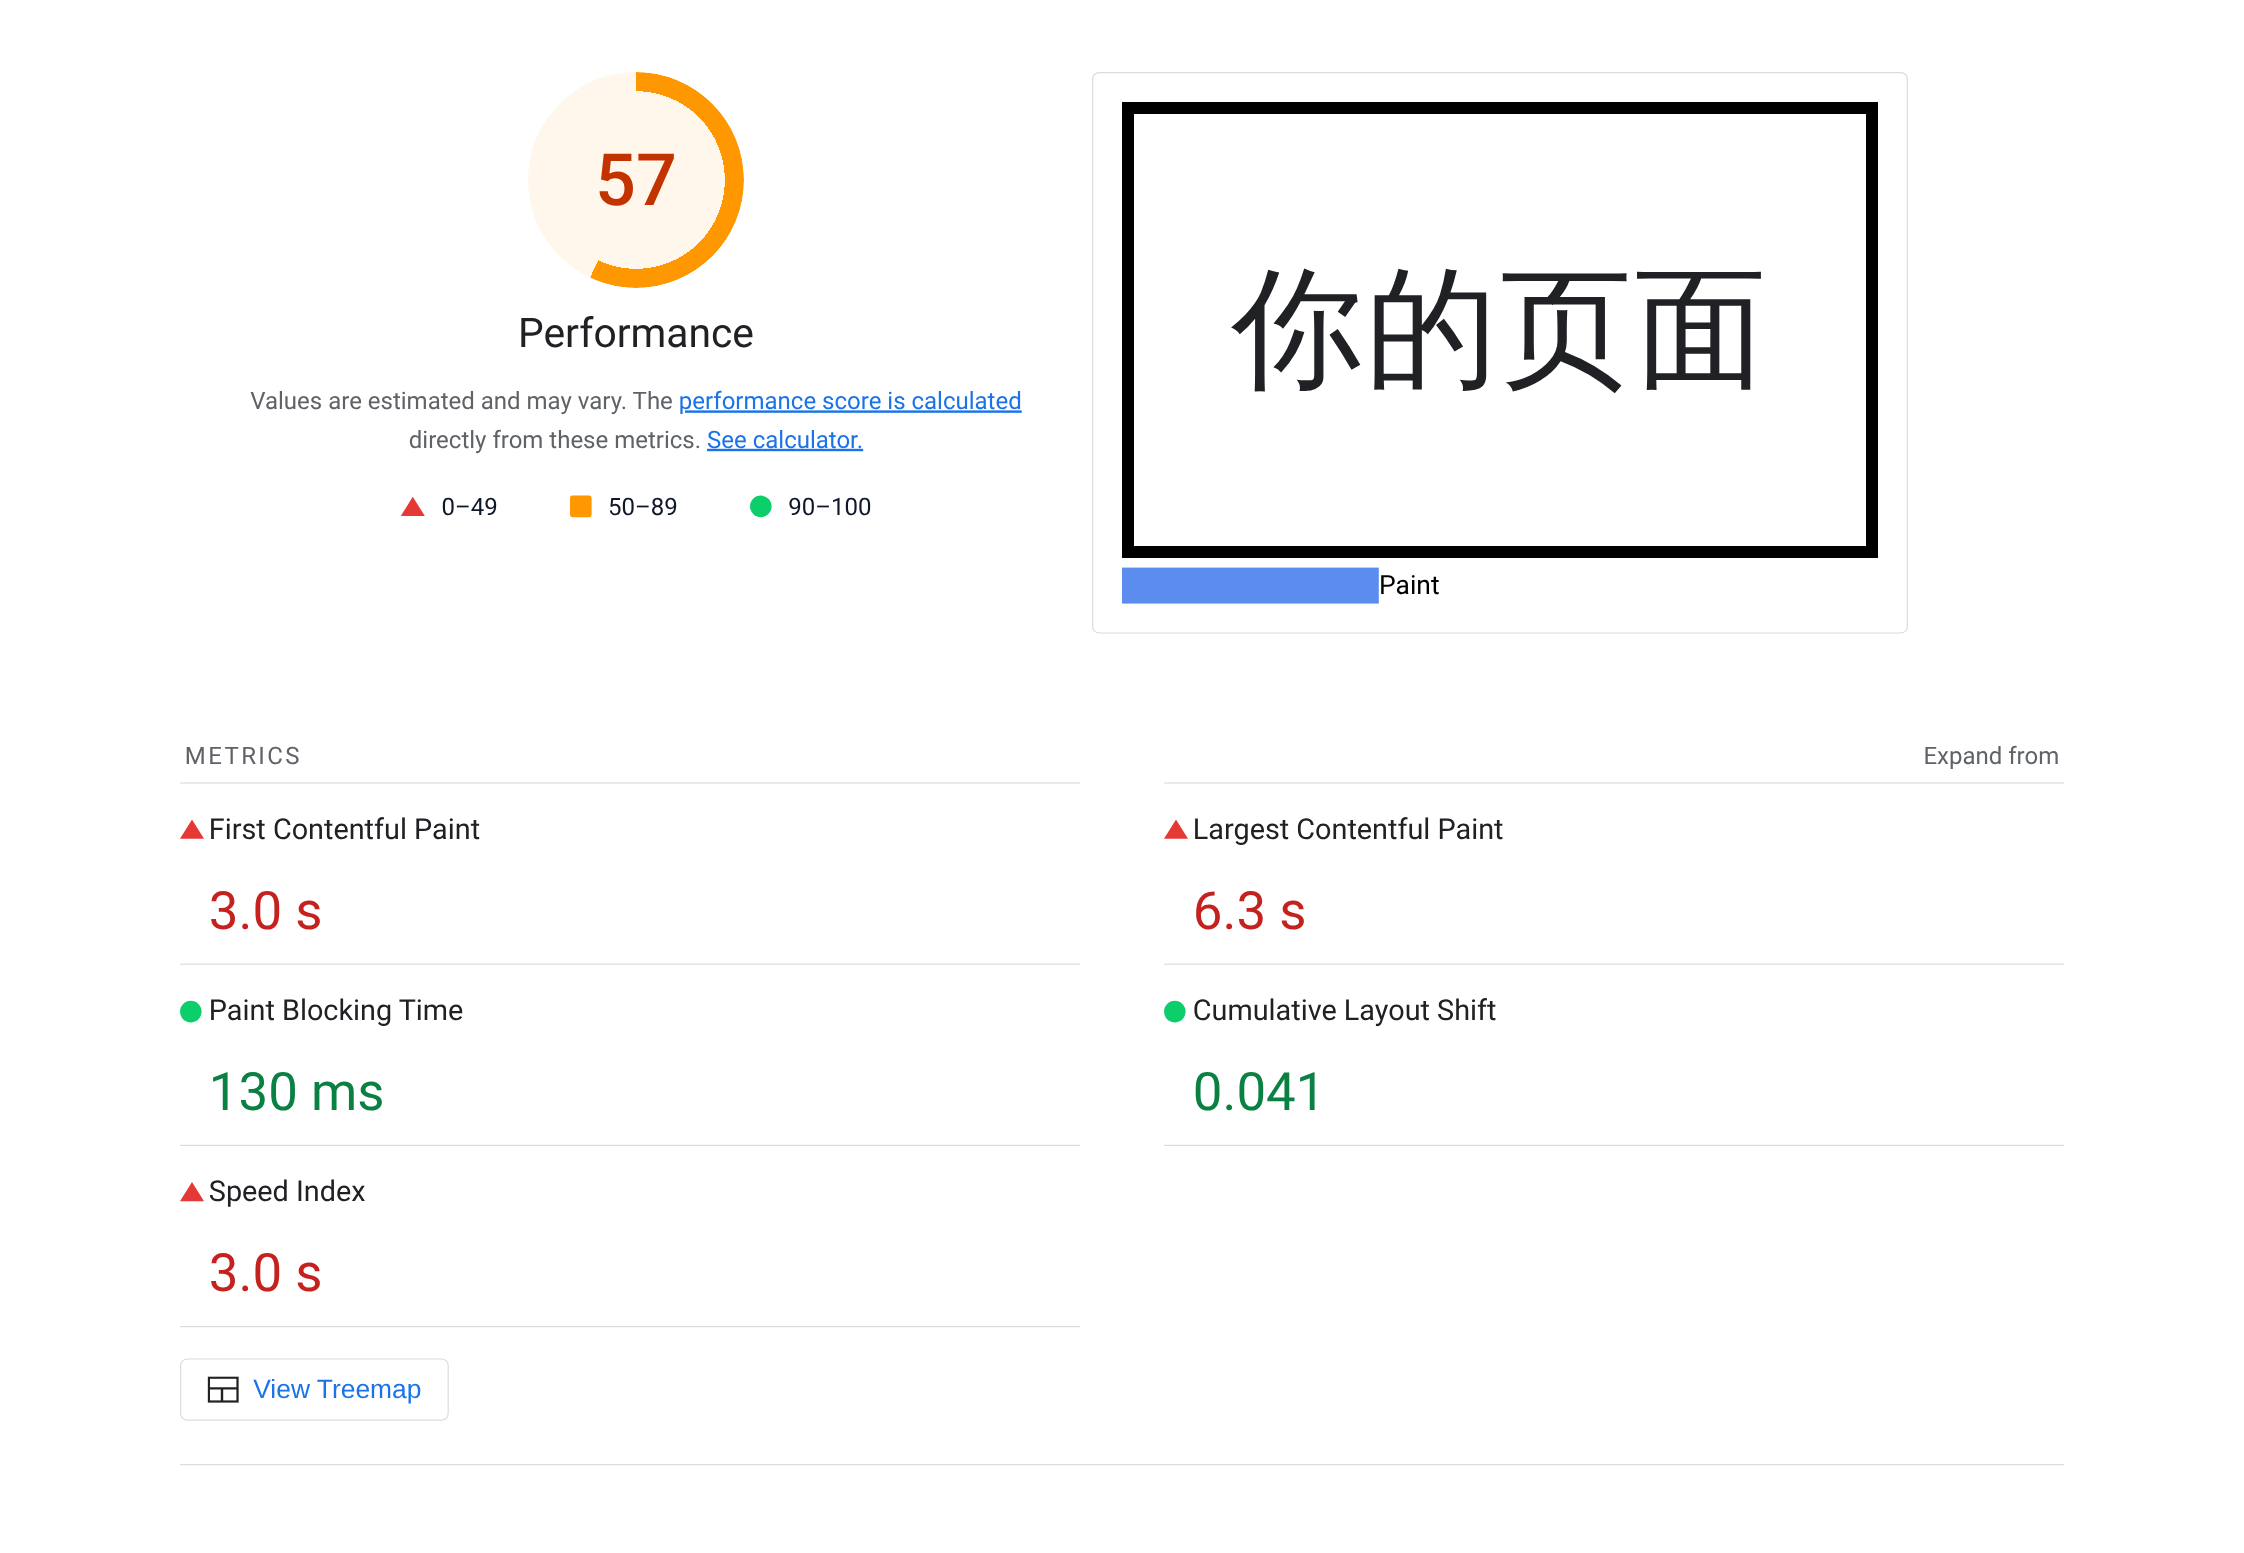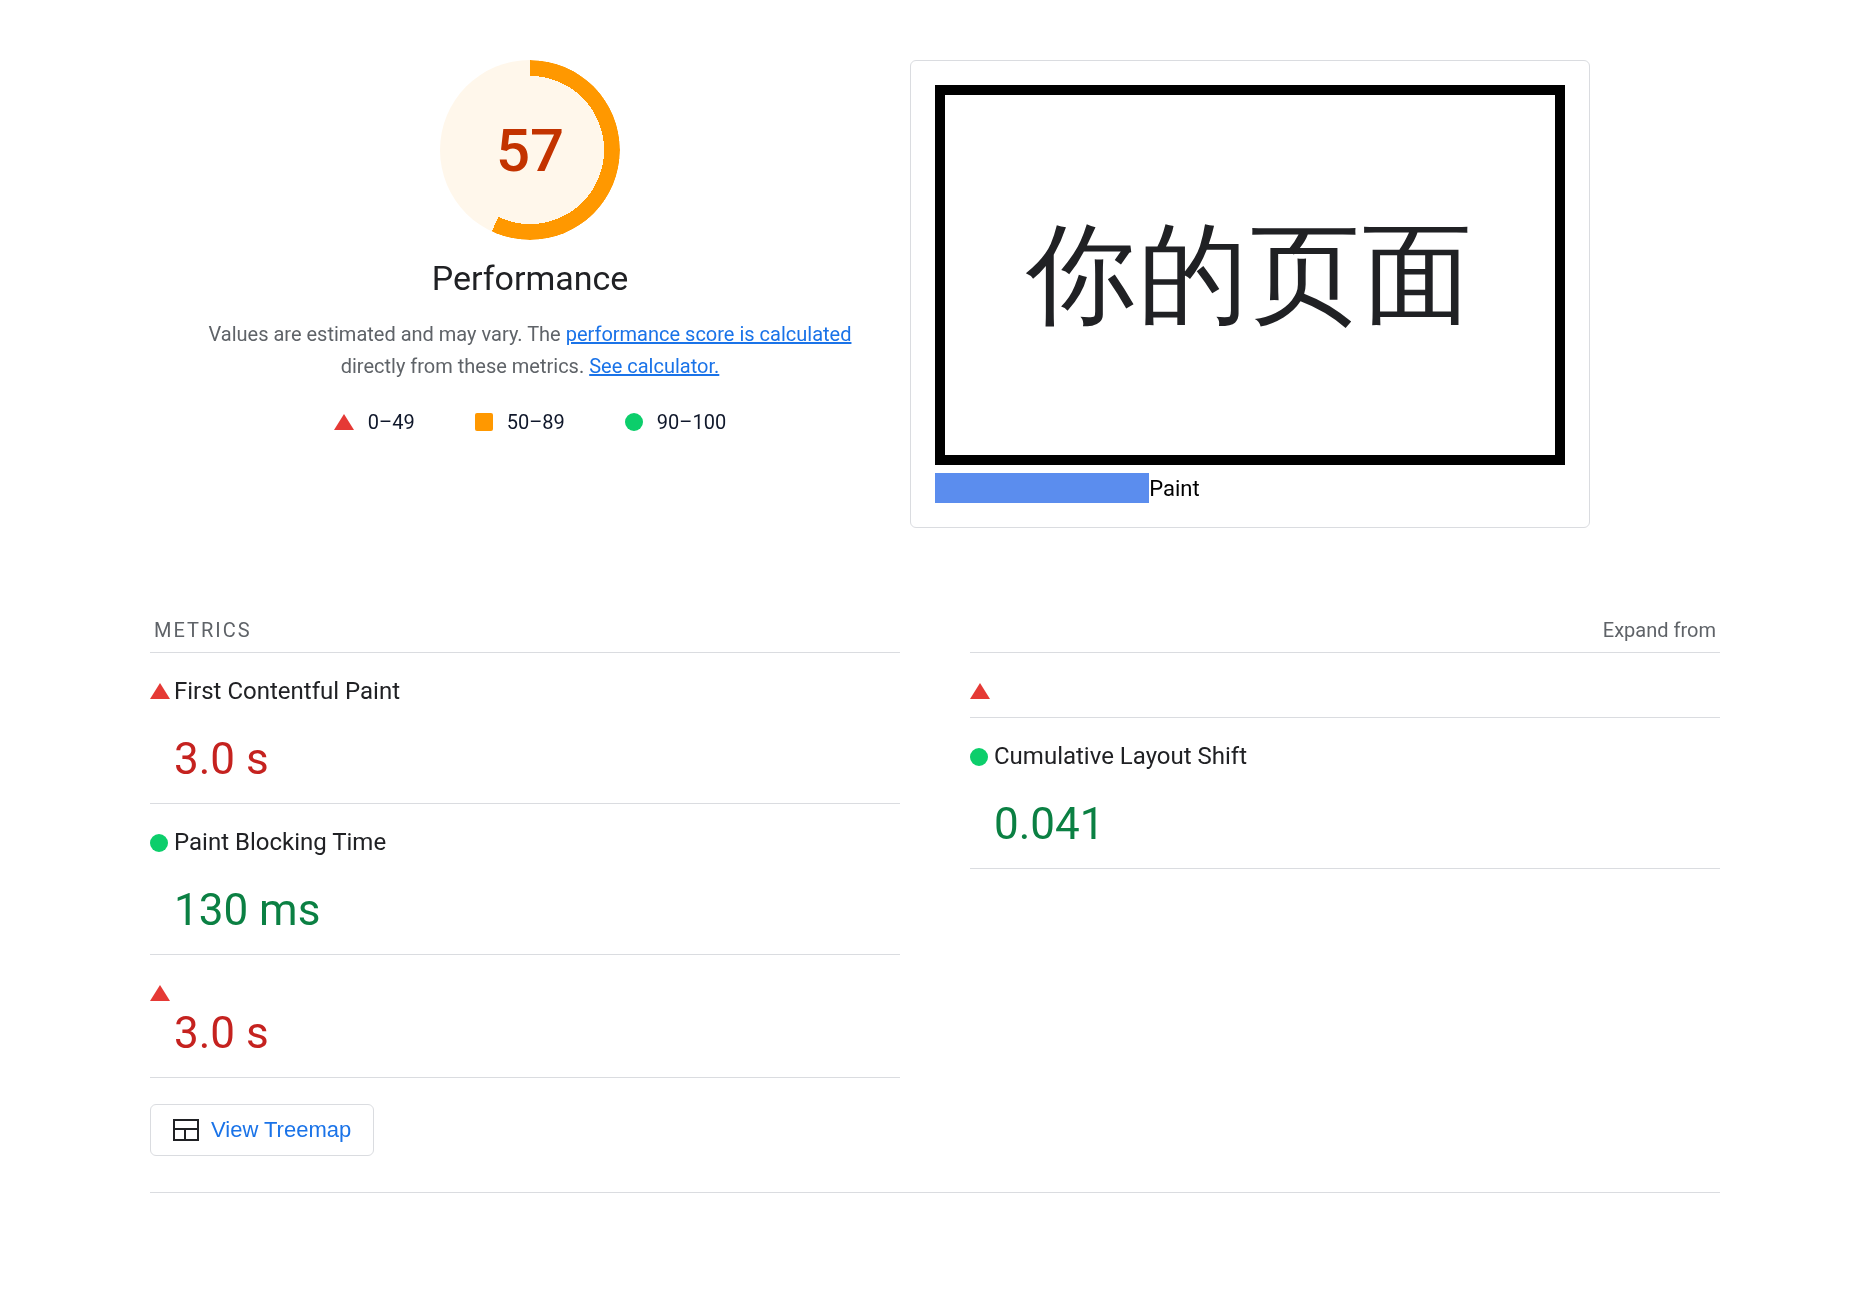--- a/index.html
+++ b/index.html
@@ -293,30 +293,35 @@
       <div class="m-body">
         <div class="m-label">Paint Blocking Time</div>
         <div class="m-value v-green">130 ms</div>
       </div>
     </div>
     <div class="metric">
       <div class="m-indicator">
           <div class="tri-red"></div>
         </div>
       <div class="m-body">
+        <div class="m-label">Speed Index</div>
         <div class="m-value v-red">3.0 s</div>
       </div>
     </div>
   </div>
 
   <div class="metrics-col">
     <div class="metric">
       <div class="m-indicator">
           <div class="tri-red"></div>
         </div>
+      <div class="m-body">
+        <div class="m-label">Largest Contentful Paint</div>
+        <div class="m-value v-red">6.3 s</div>
+      </div>
     </div>
     <div class="metric">
       <div class="m-indicator">
           <div class="circle-green"></div>
         </div>
       <div class="m-body">
         <div class="m-label">Cumulative Layout Shift</div>
         <div class="m-value v-green">0.041</div>
       </div>
     </div>

